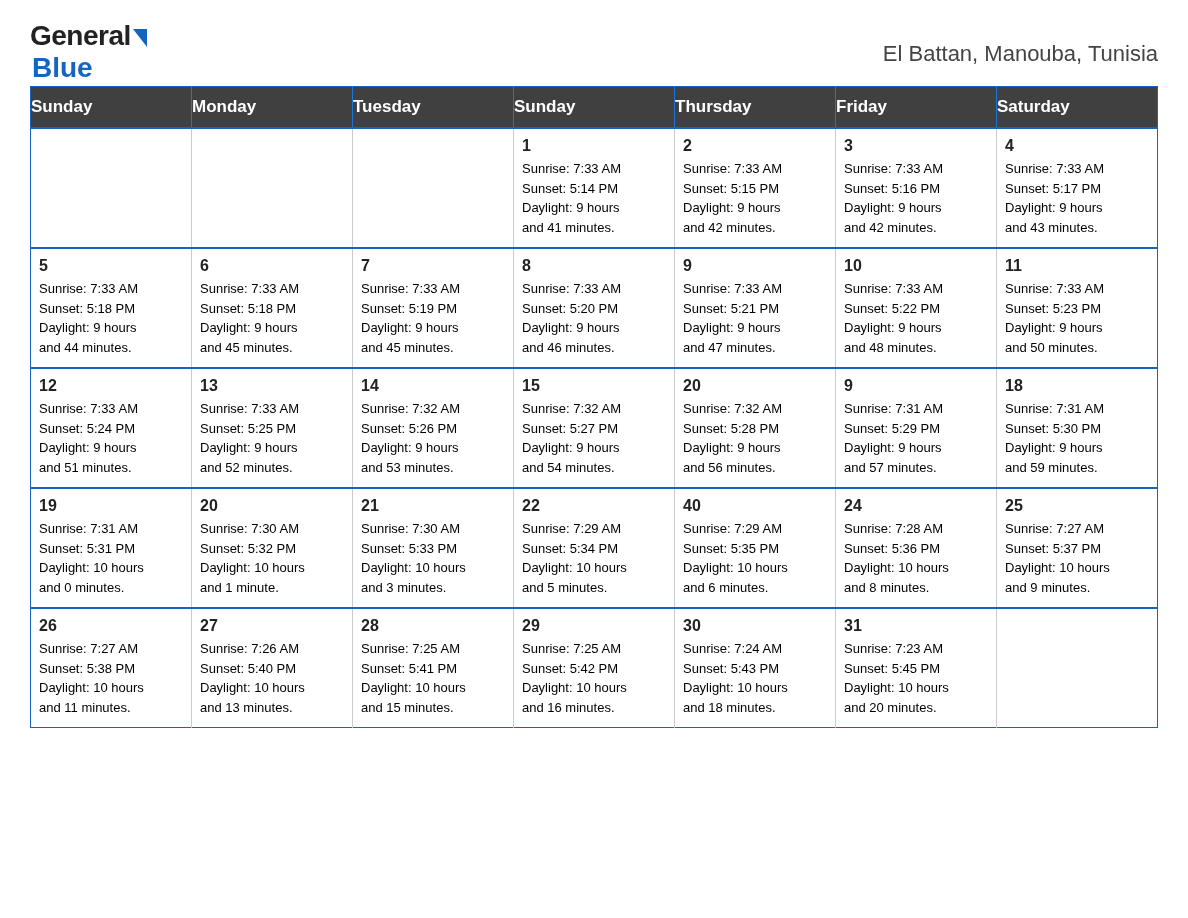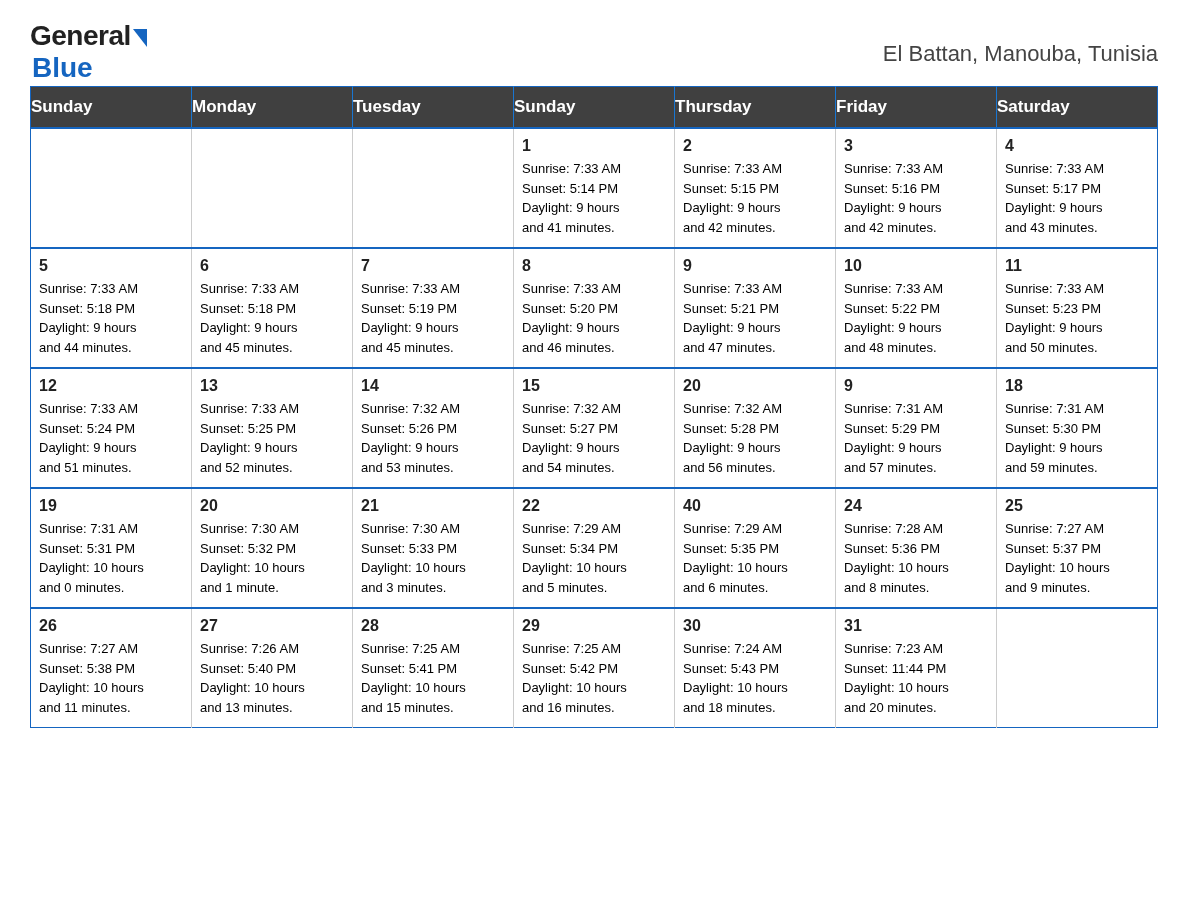--- a/index.html
+++ b/index.html
@@ -352,20 +352,20 @@
         <td>
           <div class="day-number">30</div>
           <div class="day-info" style="white-space: pre-line;">Sunrise: 7:24 AM
 Sunset: 5:43 PM
 Daylight: 10 hours
 and 18 minutes.</div>
         </td>
         <td>
           <div class="day-number">31</div>
           <div class="day-info" style="white-space: pre-line;">Sunrise: 7:23 AM
-Sunset: 11:44 PM
+Sunset: 5:45 PM
 Daylight: 10 hours
 and 20 minutes.</div>
         </td>
         <td class="empty-cell"></td>
       </tr>
     </tbody>
 </table>
 
 </body></html>

